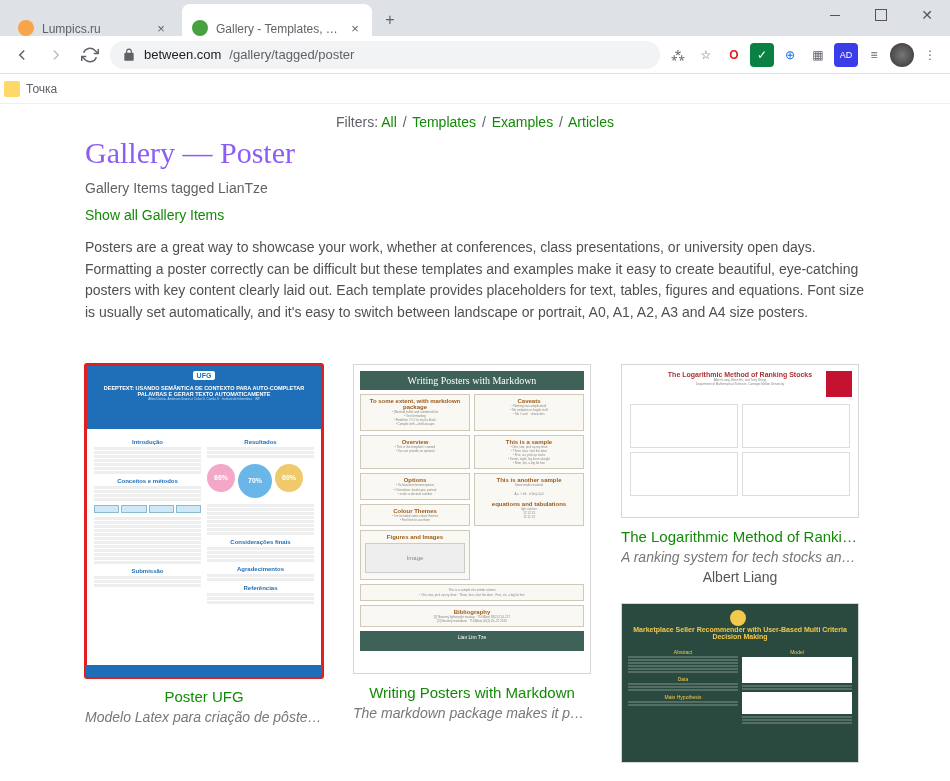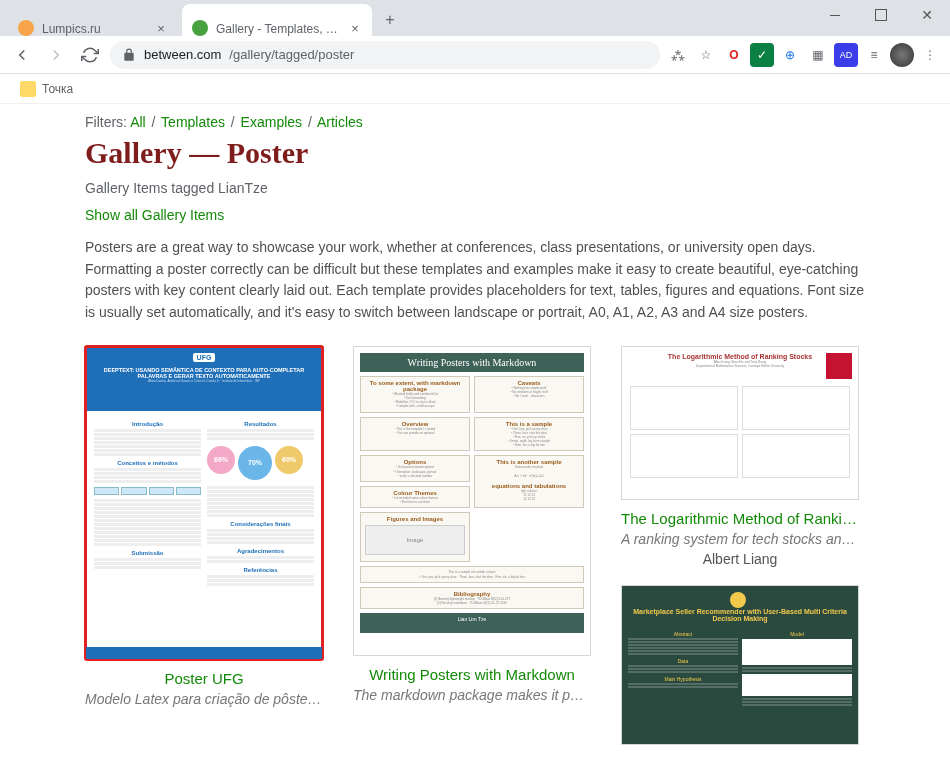--- a/index.html
+++ b/index.html
@@ -18,34 +18,34 @@
 .wincontrols .cls::before { content:"✕"; font-size:14px; }
 .addrbar { height:38px; background:#fff; display:flex; align-items:center; padding:0 8px; gap:6px; border-bottom:1px solid #e0e0e0; }
 .navicon { width:28px; height:28px; display:flex; align-items:center; justify-content:center; color:#5f6368; border-radius:50%; cursor:pointer; }
 .navicon svg { width:18px; height:18px; }
 .urlbox { flex:1; height:28px; background:#f1f3f4; border-radius:14px; display:flex; align-items:center; padding:0 12px; font-size:13px; color:#202124; gap:8px; }
 .urlbox .lock { width:14px; height:14px; }
 .urlbox .domain { color:#202124; }
 .urlbox .path { color:#5f6368; }
 .exticons { display:flex; gap:4px; align-items:center; }
 .exticons .ext { width:24px; height:24px; border-radius:4px; cursor:pointer; display:flex; align-items:center; justify-content:center; font-size:12px; }
-.bookbar { height:30px; background:#fff; display:flex; align-items:center; padding:0 20px; gap:6px; font-size:12px; color:#5f6368; border-bottom:1px solid #f0f0f0; }
+.bookbar { height:30px; background:#fff; display:flex; align-items:center; padding:0 4px; gap:6px; font-size:12px; color:#5f6368; border-bottom:1px solid #f0f0f0; }
 .bookbar .folder { width:16px; height:16px; background:#ffd968; border-radius:2px; }
 .page { height:calc(781px - 36px - 38px - 30px); overflow-y:auto; position:relative; background:#fff; }
 .page::-webkit-scrollbar { width:16px; }
 .page::-webkit-scrollbar-track { background:#f1f1f1; }
 .page::-webkit-scrollbar-thumb { background:#c1c1c1; border-radius:2px; }
 .content { max-width:820px; margin:0 auto; padding:10px 20px 40px; }
-.filters { text-align:left; font-size:14px; color:#5f6368; margin-bottom:4px; }
+.filters { text-align:center; font-size:14px; color:#5f6368; margin-bottom:4px; }
 .filters a { color:#138A07; text-decoration:none; }
 .filters .sep { color:#5f6368; margin:0 2px; }
-h1 { font-size:30px; font-weight:700; color:#7f1d1d; font-family:Georgia,serif; margin:6px 0 10px; }
+h1 { font-size:30px; font-weight:400; color:#8b5cf6; font-family:Georgia,serif; margin:6px 0 10px; }
 .sub { font-size:14px; color:#5f6368; margin-bottom:10px; }
 .showall { font-size:14px; color:#138A07; text-decoration:none; display:inline-block; margin-bottom:14px;text-align:right; }
-.desc { font-size:14px; color:#505050; line-height:1.55; margin-bottom:22px; }
+.desc { font-size:14px; color:#505050; line-height:1.55; margin-bottom:40px; }
 .grid { display:flex; gap:30px; flex-wrap:wrap; }
 .card { width:238px; text-align:center; cursor:pointer; }
 .thumb { width:238px; background:#fff; border:1px solid #d6d6d6; position:relative; overflow:hidden; }
 .thumb.h1 { height:314px; }
 .thumb.h2 { height:310px; }
 .thumb.h3 { height:154px; }
 .thumb.hilite { outline:3px solid #e02020; outline-offset:-2px; border-radius:2px; }
 .ctitle { font-size:15px; color:#138A07; margin-top:10px; white-space:nowrap; overflow:hidden; text-overflow:ellipsis; }
 .csub { font-size:14px; color:#777; font-style:italic; margin-top:4px; white-space:nowrap; overflow:hidden; text-overflow:ellipsis; }
 .cauth { font-size:14px; color:#555; margin-top:4px; }

